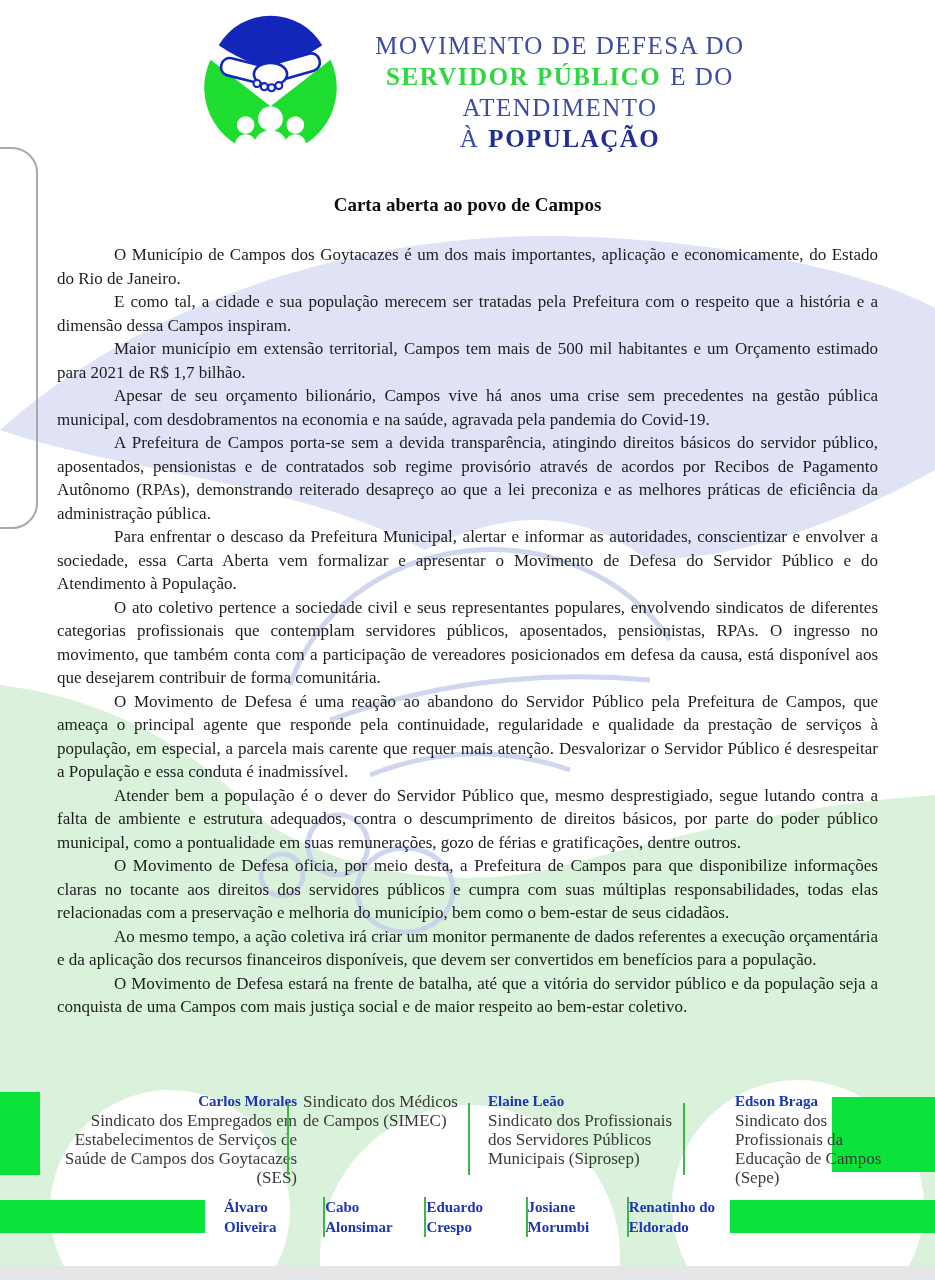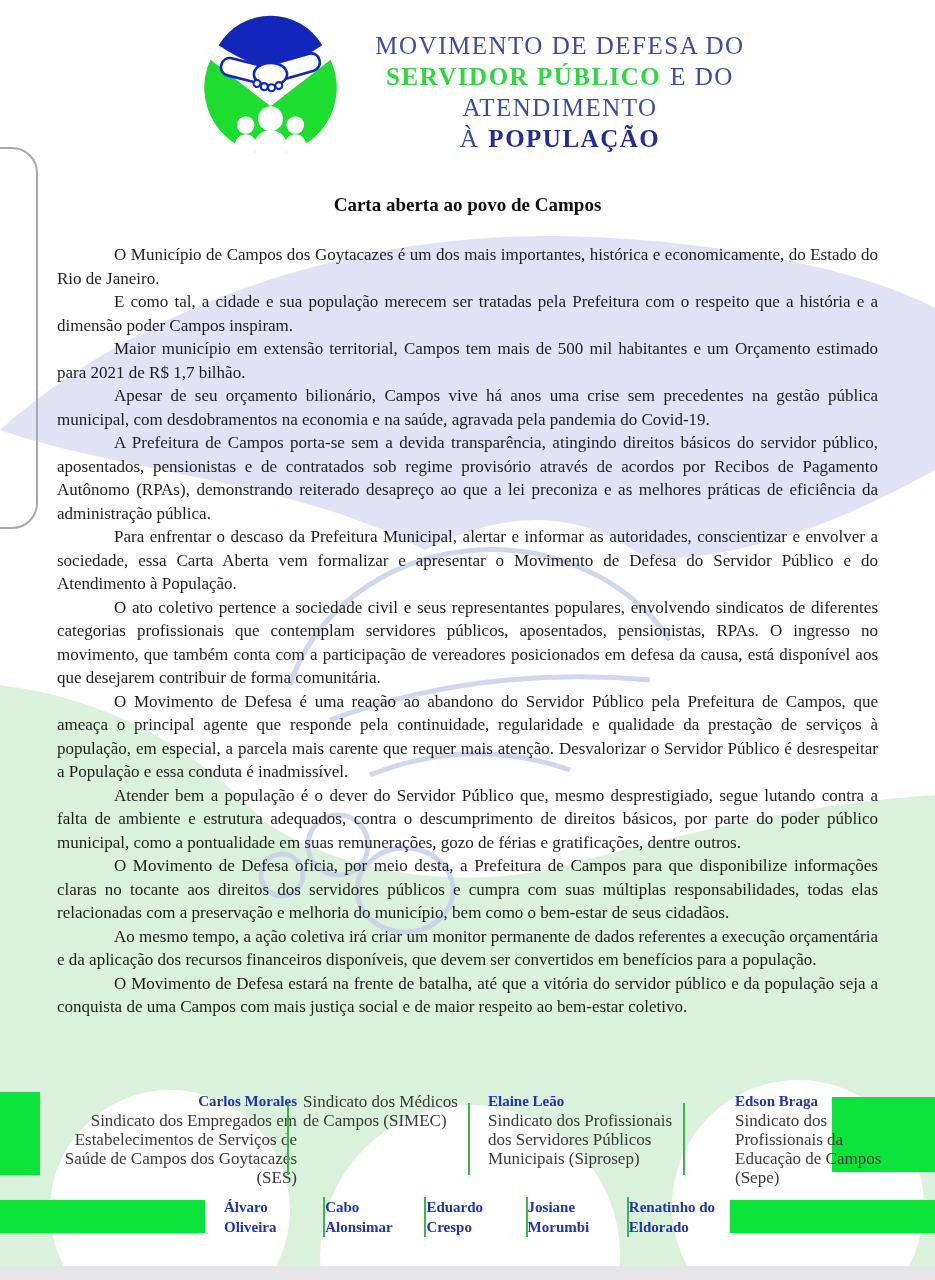--- a/index.html
+++ b/index.html
@@ -136,22 +136,22 @@
       <span class="hdr-em-green">SERVIDOR PÚBLICO</span><span class="hdr-sp">E DO</span>
     </div>
     <div>
       <span>ATENDIMENTO À</span><span class="hdr-em-navy hdr-sp">POPULAÇÃO</span>
     </div>
   </div>
 
   <div class="doc-title">Carta aberta ao povo de Campos</div>
 
   <div class="letter-body">
-    <p>O Município de Campos dos Goytacazes é um dos mais importantes, histórica e economicamente, do Estado do Rio de Janeiro.</p>
-    <p>E como tal, a cidade e sua população merecem ser tratadas pela Prefeitura com o respeito que a história e a dimensão poder Campos inspiram.</p>
+    <p>O Município de Campos dos Goytacazes é um dos mais importantes, aplicação e economicamente, do Estado do Rio de Janeiro.</p>
+    <p>E como tal, a cidade e sua população merecem ser tratadas pela Prefeitura com o respeito que a história e a dimensão dessa Campos inspiram.</p>
     <p>Maior município em extensão territorial, Campos tem mais de 500 mil habitantes e um Orçamento estimado para 2021 de R$ 1,7 bilhão.</p>
     <p>Apesar de seu orçamento bilionário, Campos vive há anos uma crise sem precedentes na gestão pública municipal, com desdobramentos na economia e na saúde, agravada pela pandemia do Covid-19.</p>
     <p>A Prefeitura de Campos porta-se sem a devida transparência, atingindo direitos básicos do servidor público, aposentados, pensionistas e de contratados sob regime provisório através de acordos por Recibos de Pagamento Autônomo (RPAs), demonstrando reiterado desapreço ao que a lei preconiza e as melhores práticas de eficiência da administração pública.</p>
     <p>Para enfrentar o descaso da Prefeitura Municipal, alertar e informar as autoridades, conscientizar e envolver a sociedade, essa Carta Aberta vem formalizar e apresentar o Movimento de Defesa do Servidor Público e do Atendimento à População.</p>
     <p>O ato coletivo pertence a sociedade civil e seus representantes populares, envolvendo sindicatos de diferentes categorias profissionais que contemplam servidores públicos, aposentados, pensionistas, RPAs. O ingresso no movimento, que também conta com a participação de vereadores posicionados em defesa da causa, está disponível aos que desejarem contribuir de forma comunitária.</p>
     <p>O Movimento de Defesa é uma reação ao abandono do Servidor Público pela Prefeitura de Campos, que ameaça o principal agente que responde pela continuidade, regularidade e qualidade da prestação de serviços à população, em especial, a parcela mais carente que requer mais atenção. Desvalorizar o Servidor Público é desrespeitar a População e essa conduta é inadmissível.</p>
     <p>Atender bem a população é o dever do Servidor Público que, mesmo desprestigiado, segue lutando contra a falta de ambiente e estrutura adequados, contra o descumprimento de direitos básicos, por parte do poder público municipal, como a pontualidade em suas remunerações, gozo de férias e gratificações, dentre outros.</p>
     <p>O Movimento de Defesa oficia, por meio desta, a Prefeitura de Campos para que disponibilize informações claras no tocante aos direitos dos servidores públicos e cumpra com suas múltiplas responsabilidades, todas elas relacionadas com a preservação e melhoria do município, bem como o bem-estar de seus cidadãos.</p>
     <p>Ao mesmo tempo, a ação coletiva irá criar um monitor permanente de dados referentes a execução orçamentária e da aplicação dos recursos financeiros disponíveis, que devem ser convertidos em benefícios para a população.</p>
     <p>O Movimento de Defesa estará na frente de batalha, até que a vitória do servidor público e da população seja a conquista de uma Campos com mais justiça social e de maior respeito ao bem-estar coletivo.</p>

